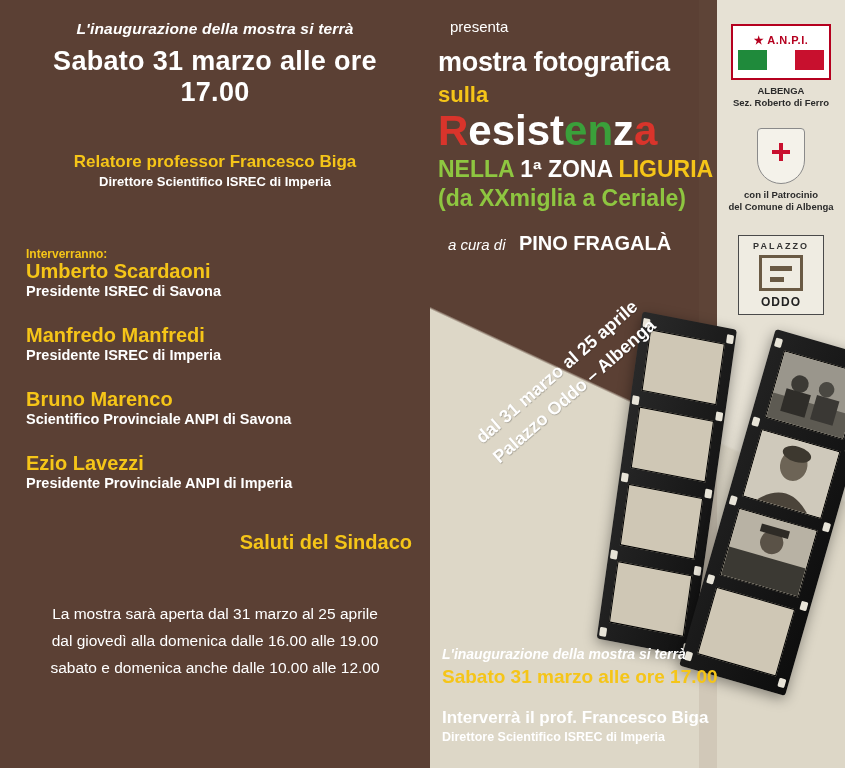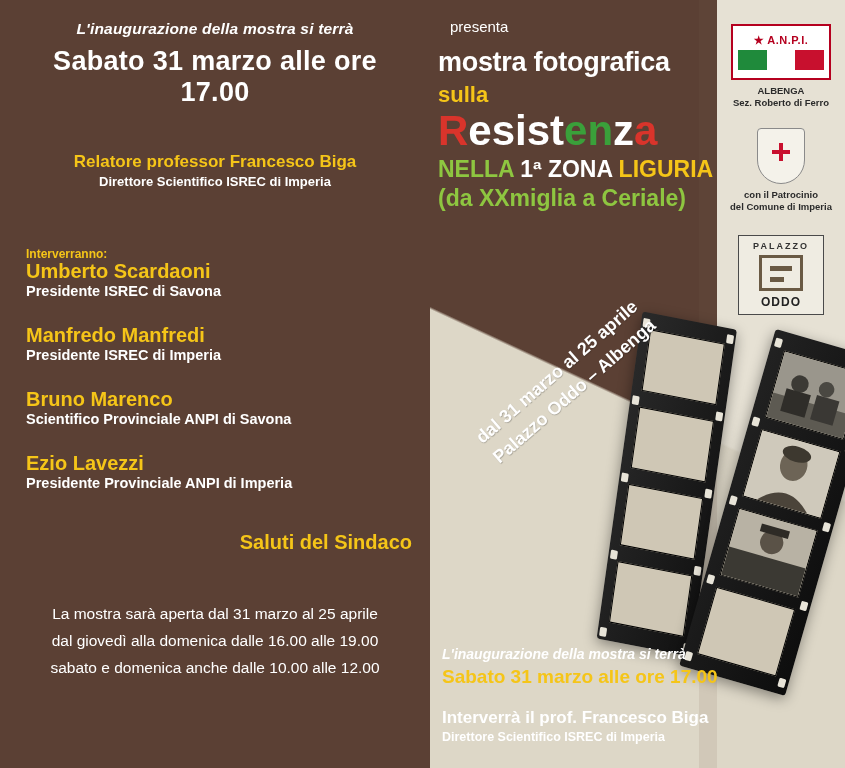--- a/index.html
+++ b/index.html
@@ -318,20 +318,25 @@
       <div class="resistenza">
         <span class="r1">R</span><span class="r2">esist</span><span class="r3">en</span><span class="r4">z</span><span class="r5">a</span>
       </div>
       <div class="zona">
         <span class="g">NELLA</span>
         <span class="w">1ª</span>
         <span class="w">ZONA</span>
         <span class="y">LIGURIA</span>
       </div>
       <div class="ceriale">(da XXmiglia a Ceriale)</div>
+      <div class="acuradi">
+        <span class="lbl">a cura di</span>
+        &nbsp;
+        <span class="nm">PINO FRAGALÀ</span>
+      </div>
     </div>
 
     <div class="diag-date">
       <div>dal 31 marzo al 25 aprile</div>
       <div>Palazzo Oddo – Albenga</div>
     </div>
 
     <div class="filmstrip">
       <div class="strip a">
         <div class="frame" style="top:16px"></div>
@@ -411,21 +416,21 @@
     <div class="logo-cap">
       <div>ALBENGA</div>
       <div>Sez. Roberto di Ferro</div>
     </div>
 
     <div class="comune">
       <div class="cross"></div>
     </div>
     <div class="logo-cap">
       <div>con il Patrocinio</div>
-      <div>del Comune di Imperia</div>
+      <div>del Comune di Albenga</div>
     </div>
 
     <div class="oddo">
       <div class="t">PALAZZO</div>
       <div class="sq"></div>
       <div class="b">ODDO</div>
     </div>
   </div>
 
 </div>

